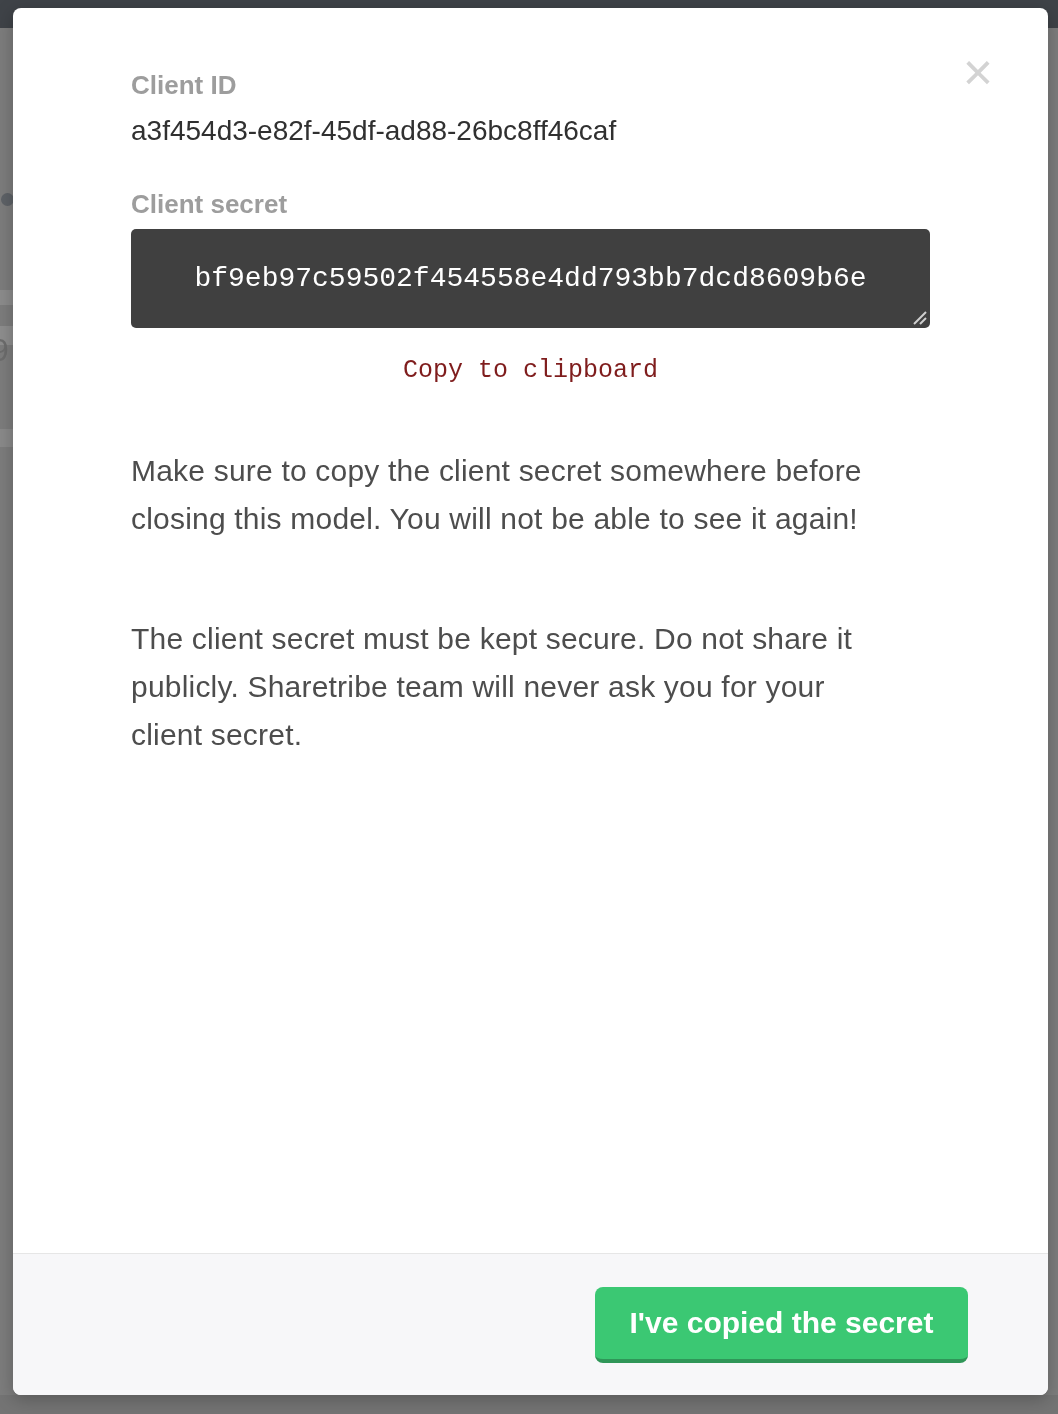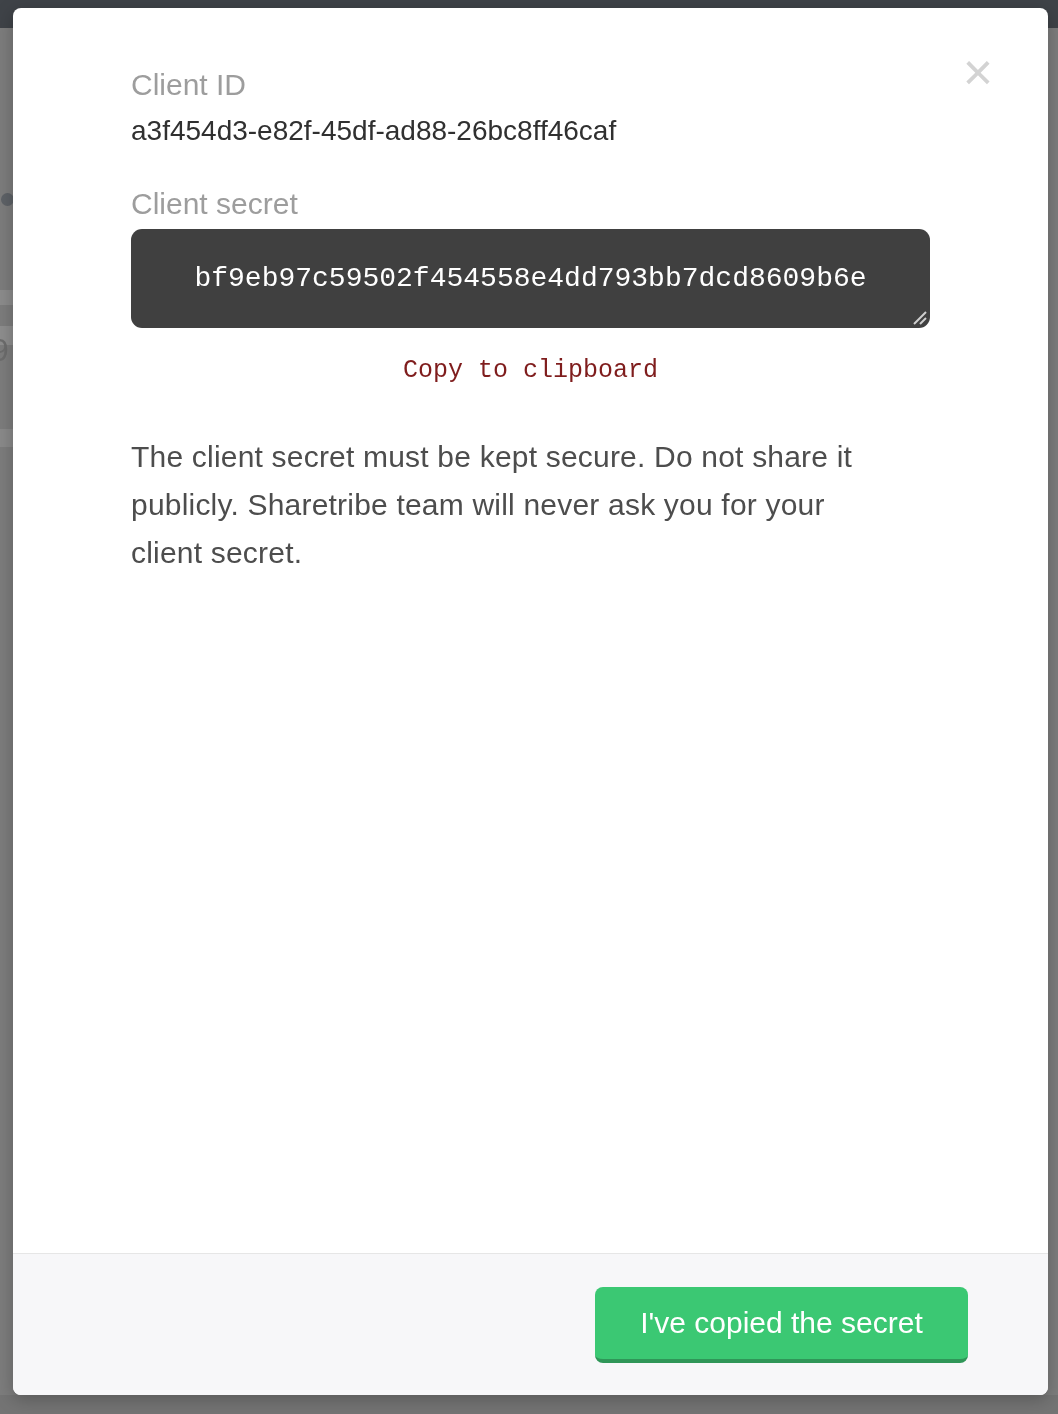--- a/index.html
+++ b/index.html
@@ -48,39 +48,39 @@
   h1.dialog-title {
     margin-top: 95px;
     font-size: 45px; line-height: 78px;
     font-weight: 700; color: #4d4d4d;
     white-space: pre-line;
     letter-spacing: 0.2px;
   }
   h1.dialog-title .integration-name { font-style: italic; }
 
   .field-label {
-    font-size: 30px; line-height: 26px;
-    color: #9d9d9d; font-weight: 400;
+    font-size: 26px; line-height: 26px;
+    color: #9d9d9d; font-weight: 700;
   }
   .label-client-id { margin-top: 64px; }
   .label-client-secret { margin-top: 45px; }
 
   .client-id-value {
     margin-top: 18px;
     font-family: Liberation Sans, sans-serif;
     font-size: 28px; line-height: 30px;
     color: #303030;
   }
 
   .secret-box-wrap { position: relative; margin-top: 12px; }
   textarea.secret-box {
     display: block;
     width: 100%; height: 99px;
     background: #404040;
-    border: none; border-radius: 11px;
+    border: none; border-radius: 5px;
     color: #ffffff;
     font-family: "Liberation Mono", monospace;
     font-size: 28px;
     text-align: center;
     padding-top: 34px;
     resize: none;
     overflow: hidden;
     white-space: nowrap;
   }
   .resize-grip {
@@ -98,39 +98,39 @@
     cursor: pointer;
   }
 
   .warning {
     font-size: 30px; line-height: 48px;
     color: #4d4d4d;
     white-space: pre-line;
     letter-spacing: 0.2px;
   }
   .warning-1 { margin-top: 62px; }
-  .warning-2 { margin-top: 48px; }
+  .warning-2 { margin-top: 72px; }
 
   
   .modal-footer {
     flex: 0 0 142px;
     background: #f7f7f9;
     border-top: 1px solid #e6e6e6;
     display: flex; align-items: center; justify-content: flex-end;
     padding-right: 80px;
   }
   .confirm-btn {
     width: 373px; height: 76px;
     background: #3bc873;
     border: none;
     border-bottom: 4px solid #2f9658;
     border-radius: 8px;
     color: #ffffff;
     font-family: "Liberation Sans", sans-serif;
-    font-size: 30px; font-weight: 400;
+    font-size: 30px; font-weight: 700;
     cursor: pointer;
   }
 </style>
 </head>
 <body>
 
 <div class="backdrop">
   <div class="bd-topbar"></div>
   <div class="bd-dot"></div>
   <div class="bd-band1"></div>
@@ -154,20 +154,22 @@
     <div class="secret-box-wrap">
       <textarea class="secret-box" spellcheck="false" style="">bf9eb97c59502f454558e4dd793bb7dcd8609b6e</textarea>
       <svg class="resize-grip" viewBox="0 0 16 16">
         <line x1="15" y1="3" x2="3" y2="15" stroke="#cfcfcf" stroke-width="2"></line>
         <line x1="15" y1="9" x2="9" y2="15" stroke="#cfcfcf" stroke-width="2"></line>
       </svg>
     </div>
 
     <button class="copy-link">Copy to clipboard</button>
 
+    <p class="warning warning-1">Make sure to copy the client secret somewhere before
+closing this model. You will not be able to see it again!</p>
     <p class="warning warning-2">The client secret must be kept secure. Do not share it
 publicly. Sharetribe team will never ask you for your
 client secret.</p>
 
   </div>
 
   <div class="modal-footer">
     <button class="confirm-btn">I've copied the secret</button>
   </div>
 </div>

